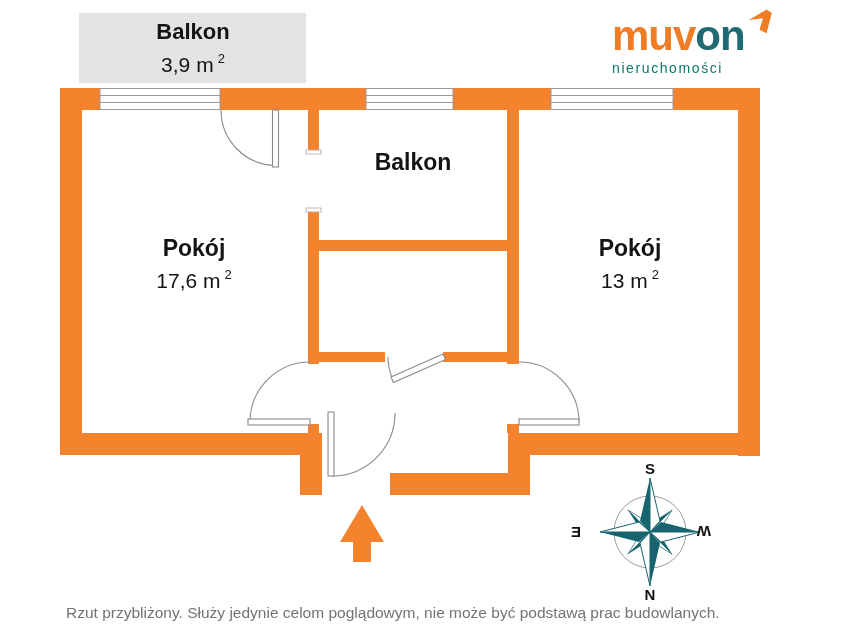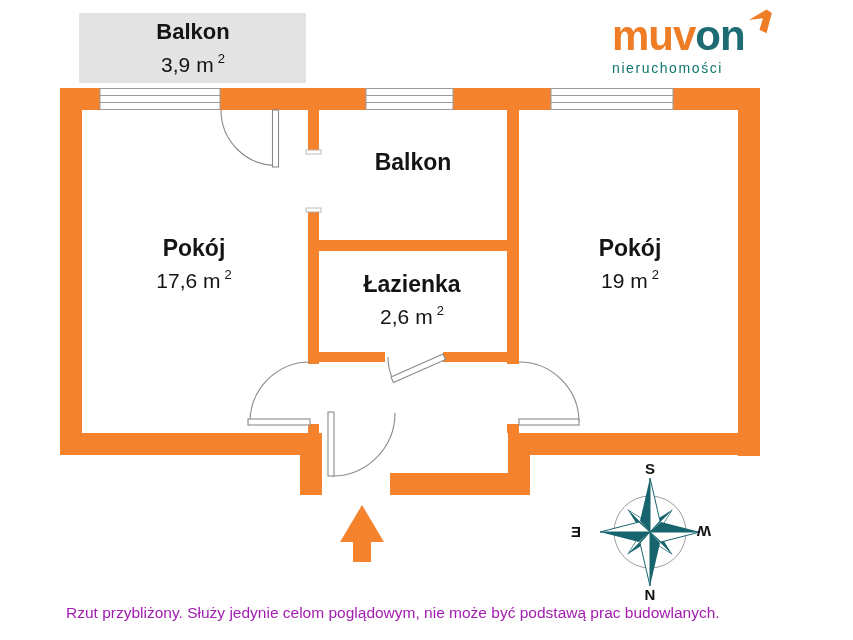--- a/index.html
+++ b/index.html
@@ -25,21 +25,21 @@
   .logo-muv { color:#EF7D25; }
   .logo-on  { color:#1E6B74; }
   .logo-arrow { display:inline-block; width:30px; height:30px; margin-left:3px; vertical-align:14px; }
   .logo-sub { font-size:14px; letter-spacing:1.6px; color:#0f766e; margin-top:1px; margin-left:0; }
 
   
   .compass-letter { position:absolute; font-size:15px; font-weight:700; color:#111; width:20px; text-align:center; }
   .flip-h  { transform:scaleX(-1); }
   .flip-r  { transform:rotate(180deg); }
 
-  .disclaimer { position:absolute; left:66px; top:604px; font-size:15.5px; color:#a21caf; white-space:nowrap; }
+  .disclaimer { position:absolute; left:66px; top:604px; font-size:15.5px; color:#737373; white-space:nowrap; }
 </style>
 </head>
 <body>
 
 <div id="canvas">
 
   <svg id="plan-svg" width="853" height="640" viewBox="0 0 853 640">
 
     <rect x="79" y="13" width="227" height="70" fill="#E3E3E3"></rect>
 
@@ -169,28 +169,24 @@
 
   <div class="room-label" style="left:94px; top:234px;">
     <div class="room-name">Pokój</div>
     <div class="room-area"><span>17,6 m</span><sup>2</sup></div>
   </div>
 
   <div class="room-label" style="left:313px; top:148px;">
     <div class="room-name">Balkon</div>
   </div>
 
-  <div class="room-label" style="left:312px; top:270px;">
-    <div class="room-name">Łazienka</div>
-    <div class="room-area"><span>2,6 m</span><sup>2</sup></div>
-  </div>
 
   <div class="room-label" style="left:530px; top:234px;">
     <div class="room-name">Pokój</div>
-    <div class="room-area"><span>19 m</span><sup>2</sup></div>
+    <div class="room-area"><span>13 m</span><sup>2</sup></div>
   </div>
 
 
   <div class="logo">
     <div class="logo-word">
       <span class="logo-muv">muv</span><span class="logo-on">on</span><svg class="logo-arrow" viewBox="0 0 34 32">
           <path d="M1 15 L21 3 L27 7 L21 30 L13 26 L17 13 Z" fill="#EF7D25"></path>
         </svg>
     </div>
     <div class="logo-sub">nieruchomości</div>

